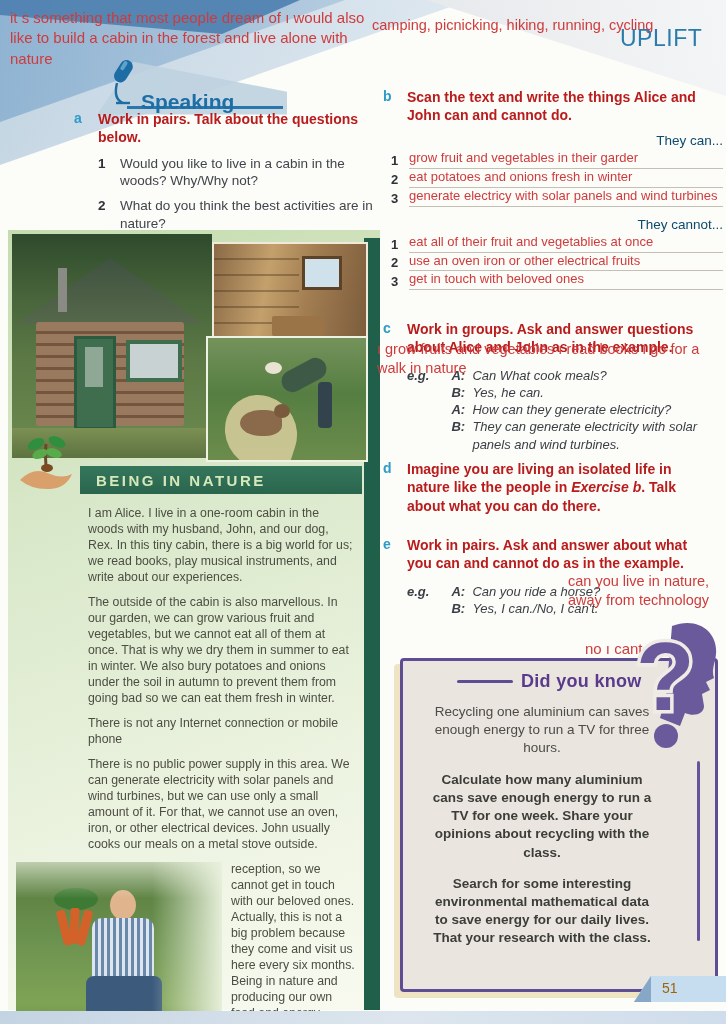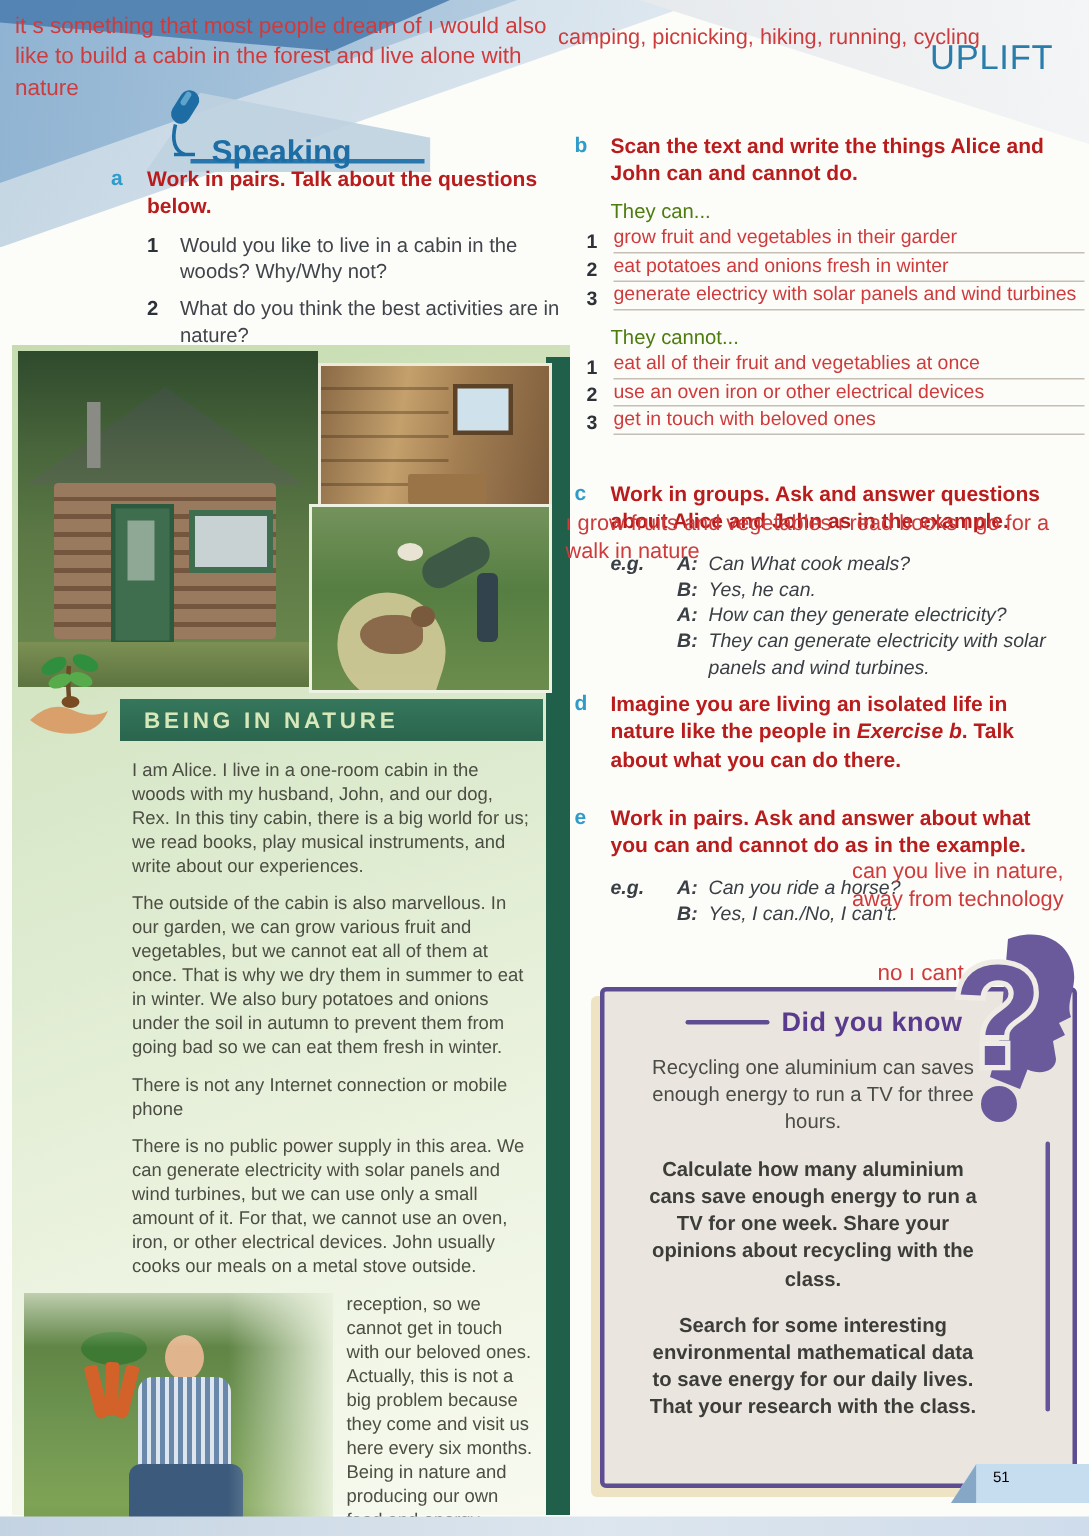--- a/index.html
+++ b/index.html
@@ -43,21 +43,21 @@
 
   .ex-a{position:absolute;left:74px;top:110px;width:302px;z-index:2;}
   .q-row{display:flex;gap:10px;margin:0 0 7px 24px;font-size:13.5px;line-height:1.3;}
   .q-num{font-weight:bold;color:#2d3238;width:12px;flex:none;}
   .q-text{color:#41454b;}
 
   .col-right{position:absolute;left:383px;top:88px;width:340px;height:580px;z-index:1;}
   .sec{position:absolute;left:0;width:340px;}
   .sec-b{top:0;} .sec-c{top:232px;} .sec-d{top:372px;} .sec-e{top:448px;}
   .sec-e .ext{max-width:282px;}
-  .can-label{margin:3px 0 2px 24px;color:#4d7c0f;font-size:13.5px;}
+  .can-label{margin:3px 0 2px 24px;color:#0c4a6e;font-size:13.5px;text-align:right;}
   .ansrow{display:flex;align-items:flex-end;gap:6px;margin-left:8px;}
   .num{font-weight:bold;color:#2d3238;font-size:13px;width:12px;flex:none;padding-bottom:1px;}
   .ans{flex:1;color:#cf3b3c;font-size:13px;line-height:1.3;border-bottom:1px solid #c6bfb6;padding-bottom:1px;}
 
   .eg{display:flex;gap:22px;margin:10px 0 0 24px;font-size:13px;font-style:italic;color:#3a3f45;line-height:1.32;}
   .eg-label{font-weight:bold;flex:none;}
   .dlg{flex:1;}
   .dlg-row{display:flex;gap:5px;}
   .dlg-sp{font-weight:bold;flex:none;width:16px;}
 
@@ -133,21 +133,21 @@
   .dyk-line{position:absolute;right:15px;top:100px;height:180px;width:3px;background:#66549b;border-radius:2px;}
   .dyk-head{position:absolute;left:636px;top:618px;width:88px;height:142px;z-index:4;}
 
   
   .footer-strip{position:absolute;left:0;right:0;bottom:0;height:13px;z-index:1;
     background:linear-gradient(90deg,#c4d3e2,#dde6ee 55%,#cfdceb);}
   .page-badge{position:absolute;right:0;bottom:22px;width:92px;height:26px;z-index:2;}
   .badge-bg{position:absolute;inset:0;background:#c6dcef;clip-path:polygon(18% 0,100% 0,100% 100%,0 100%);}
   .badge-tip{position:absolute;left:0;bottom:0;width:17px;height:26px;background:#86a8c6;
     clip-path:polygon(100% 0,100% 100%,0 100%);}
-  .badge-num{position:absolute;left:28px;top:4px;font-size:10px;color:#000000;}
+  .badge-num{position:absolute;left:28px;top:4px;font-size:14px;color:#a16207;}
 </style>
 </head>
 <body>
 
 <div class="page">
 
   <div class="deco-tl-1"></div>
   <div class="deco-tl-2"></div>
   <div class="deco-tl-3"></div>
   <div class="deco-tr"></div>
@@ -267,21 +267,21 @@
         <span class="num">3</span>
         <span class="ans">generate electricy with solar panels and wind turbines</span>
       </div>
       <div class="can-label" style="margin-top:10px">They cannot...</div>
       <div class="ansrow">
         <span class="num">1</span>
         <span class="ans">eat all of their fruit and vegetablies at once</span>
       </div>
       <div class="ansrow">
         <span class="num">2</span>
-        <span class="ans">use an oven iron or other electrical devices</span>
+        <span class="ans">use an oven iron or other electrical fruits</span>
       </div>
       <div class="ansrow">
         <span class="num">3</span>
         <span class="ans">get in touch with beloved ones</span>
       </div>
     </div>
 
     <div class="sec sec-c">
       <div class="exh">
         <span class="exl">c</span>

